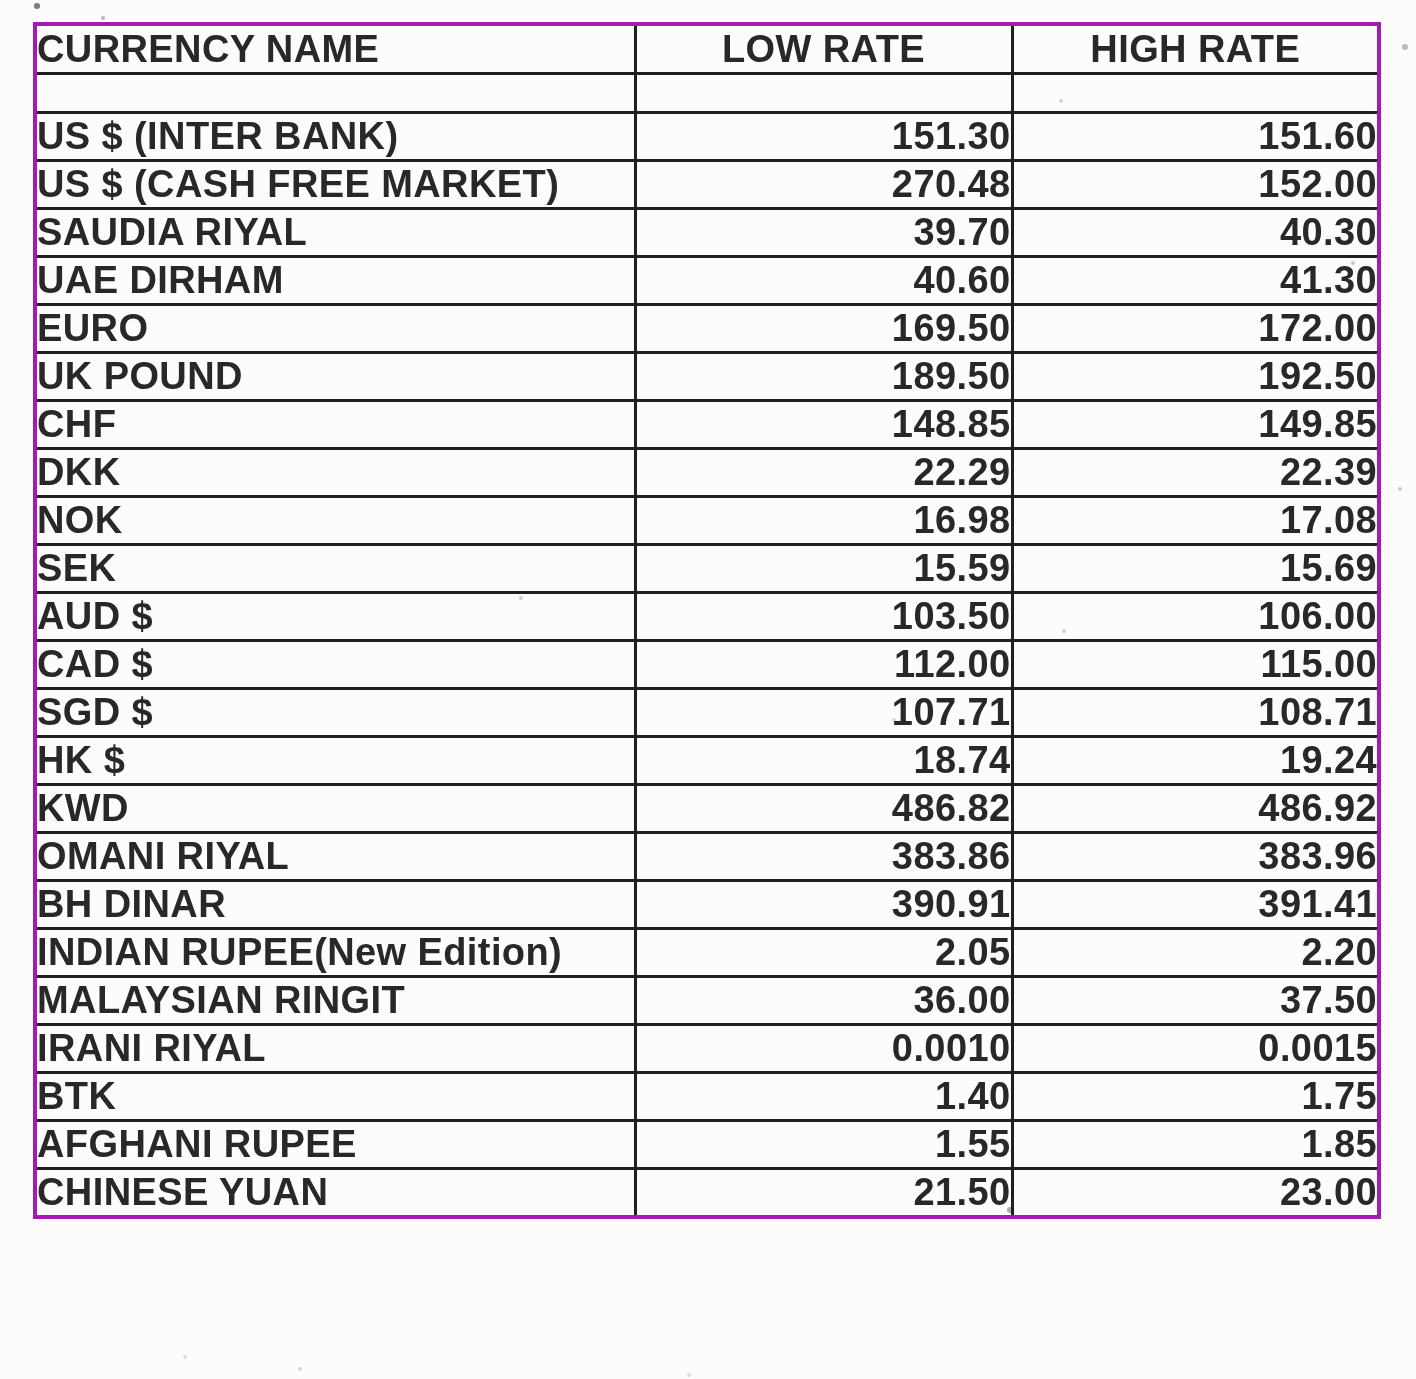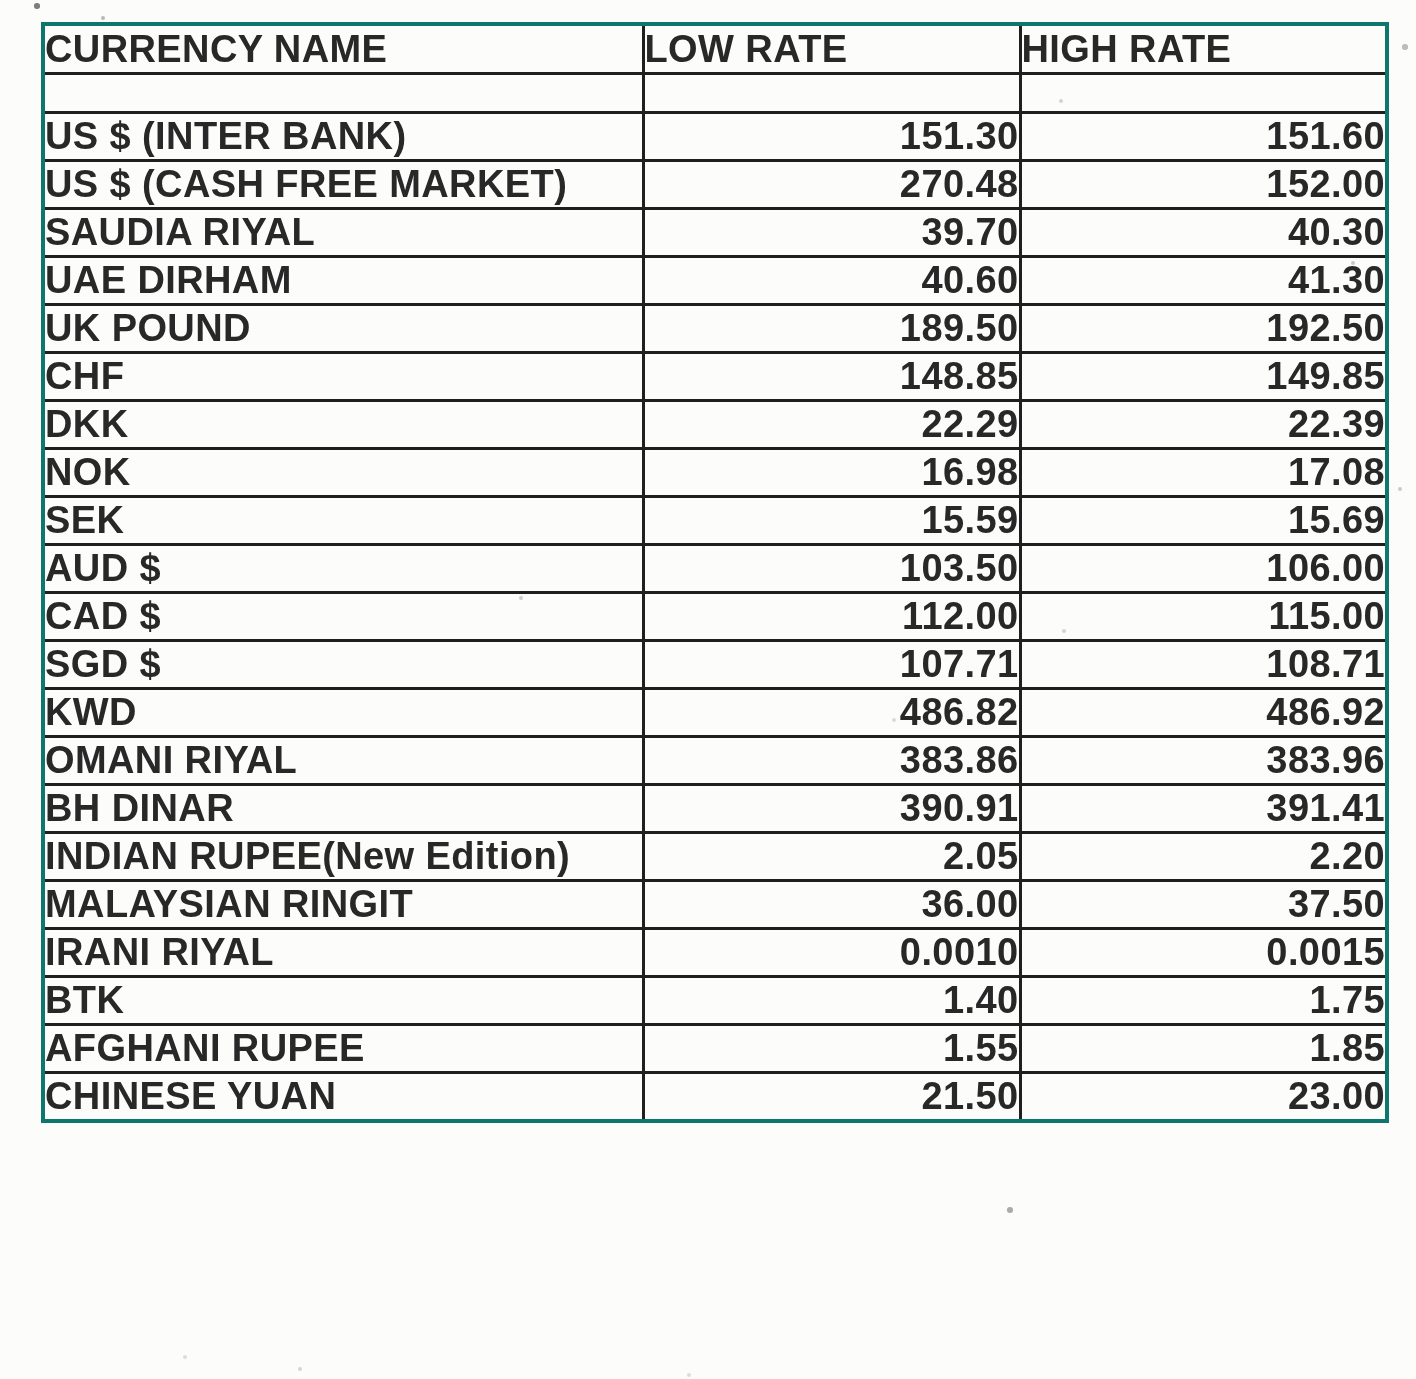--- a/index.html
+++ b/index.html
@@ -17,22 +17,21 @@
   }
   .sheet {
     position: absolute;
     left: 33px;
     top: 22px;
   }
   table.rates {
     border-collapse: collapse;
     table-layout: fixed;
     width: 1344px;
-    border: 4px solid #0f766e;
-    margin-left: 8px;
+    border: 4px solid #a21caf;
   }
   table.rates col.c-name  { width: 600px; }
   table.rates col.c-low   { width: 377px; }
   table.rates col.c-high  { width: 367px; }
   table.rates th,
   table.rates td {
     border: 3px solid #1f1f1f;
     font-weight: 700;
     font-size: 38px;
     letter-spacing: 0.4px;
@@ -44,21 +43,21 @@
   table.rates th { height: 46px; }
   table.rates td { height: 45px; }
   tr.empty-row td { height: 36px; }
   .cell-name {
     text-align: left;
     padding-left: 10px;
   }
   .cell-rate {
     text-align: right;
   }
-  th.cell-rate { text-align: left; }
+  th.cell-rate { text-align: center; }
   
   .scan-noise {
     position: absolute;
     left: 0; top: 0;
     width: 2px; height: 2px;
     border-radius: 50%;
     background: transparent;
     box-shadow:
       36px 5px 0 2px rgba(20,20,20,0.55),
       102px 17px 0 1px rgba(60,60,60,0.35),
@@ -117,20 +116,25 @@
     <td class="cell-rate">39.70</td>
     <td class="cell-rate">40.30</td>
   </tr>
 
   <tr>
     <td class="cell-name">UAE DIRHAM</td>
     <td class="cell-rate">40.60</td>
     <td class="cell-rate">41.30</td>
   </tr>
 
+  <tr>
+    <td class="cell-name">EURO</td>
+    <td class="cell-rate">169.50</td>
+    <td class="cell-rate">172.00</td>
+  </tr>
 
   <tr>
     <td class="cell-name">UK POUND</td>
     <td class="cell-rate">189.50</td>
     <td class="cell-rate">192.50</td>
   </tr>
 
 
   <tr>
     <td class="cell-name">CHF</td>
@@ -167,20 +171,25 @@
     <td class="cell-rate">112.00</td>
     <td class="cell-rate">115.00</td>
   </tr>
 
   <tr>
     <td class="cell-name">SGD $</td>
     <td class="cell-rate">107.71</td>
     <td class="cell-rate">108.71</td>
   </tr>
 
+  <tr>
+    <td class="cell-name">HK $</td>
+    <td class="cell-rate">18.74</td>
+    <td class="cell-rate">19.24</td>
+  </tr>
 
   <tr>
     <td class="cell-name">KWD</td>
     <td class="cell-rate">486.82</td>
     <td class="cell-rate">486.92</td>
   </tr>
 
   <tr>
     <td class="cell-name">OMANI RIYAL</td>
     <td class="cell-rate">383.86</td>

